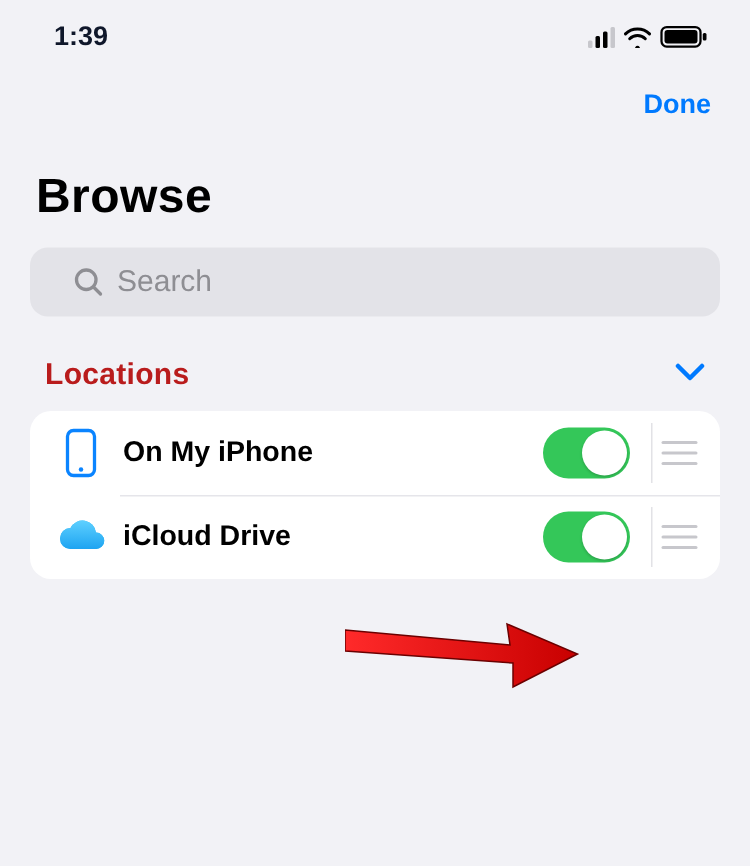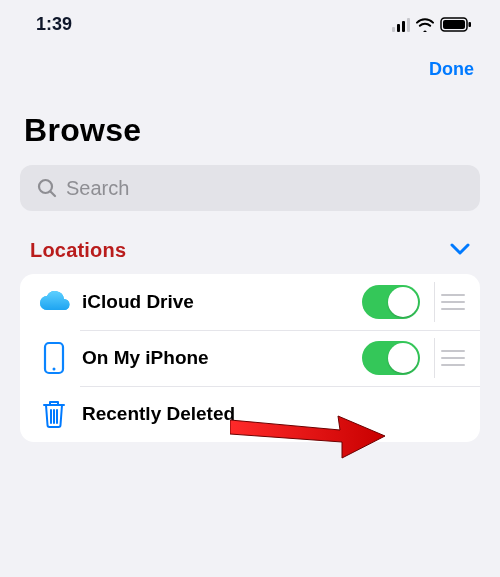--- a/index.html
+++ b/index.html
@@ -35,21 +35,21 @@
     padding: 24px 24px 12px 24px;
     letter-spacing: 0.3px;
   }
   .search-wrap { padding: 0 20px; margin-top:4px;}
   .search-field {
     background: #e3e3e8;
     border-radius: 12px;
     height: 46px;
     display:flex;
     align-items:center;
-    padding: 0 16px;
+    padding: 0 28px;
     gap:8px;
   }
   .search-field svg { flex:0 0 auto; }
   .search-placeholder { color:#8e8e93; font-size:20px; }
   .section-head {
     display:flex; justify-content:space-between; align-items:center;
     padding: 28px 30px 12px 30px;
   }
   .section-head .label { font-size:20px; font-weight:800; color:#b91c1c; letter-spacing:0.2px;}
   .section-head .chev { color:#017aff; }
@@ -150,20 +150,40 @@
     <svg width="20" height="14" viewBox="0 0 20 14">
         <path d="M2 3 L10 11 L18 3" fill="none" stroke="#007aff" stroke-width="3" stroke-linecap="round" stroke-linejoin="round"></path>
       </svg>
   </span>
 </div>
 
 <div class="list-card">
 
   <div class="row">
     <span class="icon-slot">
+      <svg width="22" height="34" viewBox="0 0 22 34">
+          <rect x="2" y="2" width="18" height="30" rx="4" fill="#fff" stroke="#0a84ff" stroke-width="2.2"></rect>
+          <circle cx="11" cy="28" r="1.5" fill="#0a84ff"></circle>
+        </svg>
+    </span>
+    <span class="row-label">On My iPhone</span>
+    <div class="toggle-area">
+      <button class="toggle">
+          <span class="knob"></span>
+        </button>
+      <div class="handle">
+          <span></span>
+          <span></span>
+          <span></span>
+        </div>
+    </div>
+  </div>
+
+  <div class="row">
+    <span class="icon-slot">
       <svg width="34" height="24" viewBox="0 0 34 24">
           <path d="M10 20 a7 7 0 0 1 0-14 a9 9 0 0 1 17 3 a5.5 5.5 0 0 1 0 11 Z" fill="#2fb7f4"></path>
           <path d="M10 20 a7 7 0 0 1 0-14 a9 9 0 0 1 17 3 a5.5 5.5 0 0 1 0 11 Z" fill="url(#cg)"></path>
           <defs>
             <linearGradient id="cg" x1="0" y1="0" x2="0" y2="1">
               <stop offset="0" stop-color="#5ed0ff"></stop>
               <stop offset="1" stop-color="#1ea4f1"></stop>
             </linearGradient>
           </defs>
         </svg>
@@ -174,50 +194,21 @@
           <span class="knob"></span>
         </button>
       <div class="handle">
           <span></span>
           <span></span>
           <span></span>
         </div>
     </div>
   </div>
 
-  <div class="row">
-    <span class="icon-slot">
-      <svg width="22" height="34" viewBox="0 0 22 34">
-          <rect x="2" y="2" width="18" height="30" rx="4" fill="#fff" stroke="#0a84ff" stroke-width="2.2"></rect>
-          <circle cx="11" cy="28" r="1.5" fill="#0a84ff"></circle>
-        </svg>
-    </span>
-    <span class="row-label">On My iPhone</span>
-    <div class="toggle-area">
-      <button class="toggle">
-          <span class="knob"></span>
-        </button>
-      <div class="handle">
-          <span></span>
-          <span></span>
-          <span></span>
-        </div>
-    </div>
-  </div>
-
-
-  <div class="row full-divider">
-    <span class="icon-slot">
-      <svg width="26" height="30" viewBox="0 0 26 30">
-        <path d="M3 6 h20 M9 6 V3 h8 v3 M5 6 l1.5 20 a2 2 0 0 0 2 2 h9 a2 2 0 0 0 2-2 L21 6" fill="none" stroke="#007aff" stroke-width="2" stroke-linejoin="round" stroke-linecap="round"></path>
-        <path d="M10 11 v13 M13 11 v13 M16 11 v13" stroke="#007aff" stroke-width="2" stroke-linecap="round"></path>
-      </svg>
-    </span>
-    <span class="row-label">Recently Deleted</span>
-  </div>
+
 
 </div>
 
 <svg class="arrow-annot" viewBox="0 0 160 60">
   <defs>
     <linearGradient id="ared" x1="0" y1="0" x2="1" y2="0">
       <stop offset="0" stop-color="#ff2a2a"></stop>
         <stop offset="1" stop-color="#c80000"></stop>
     </linearGradient>
   </defs>

